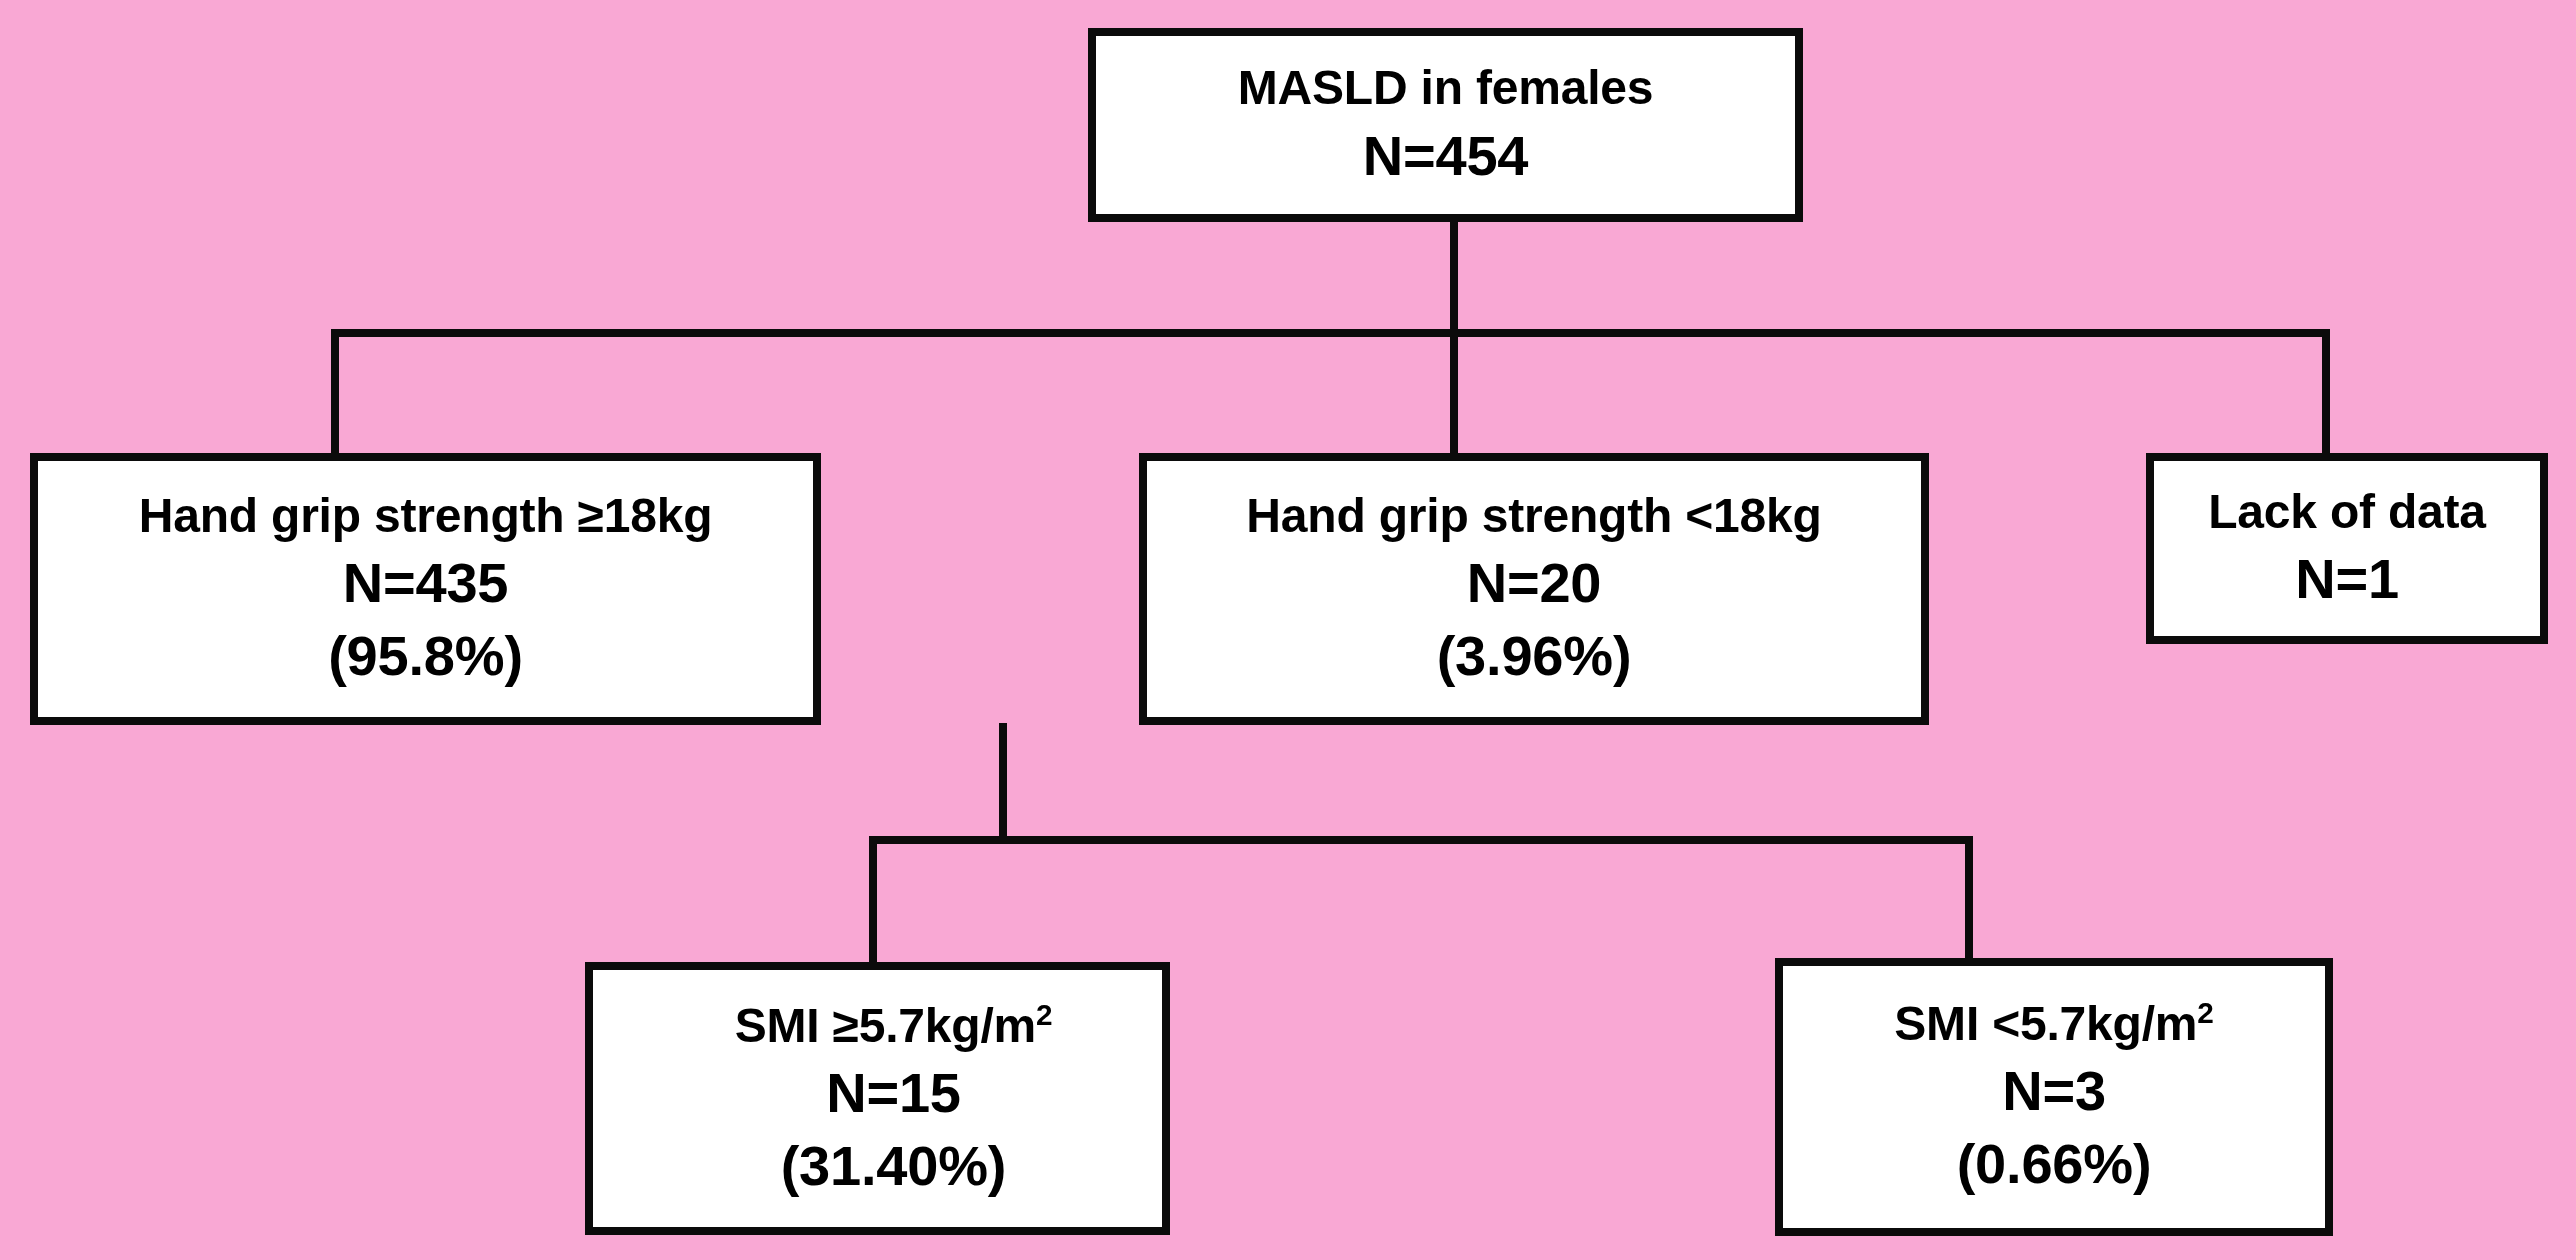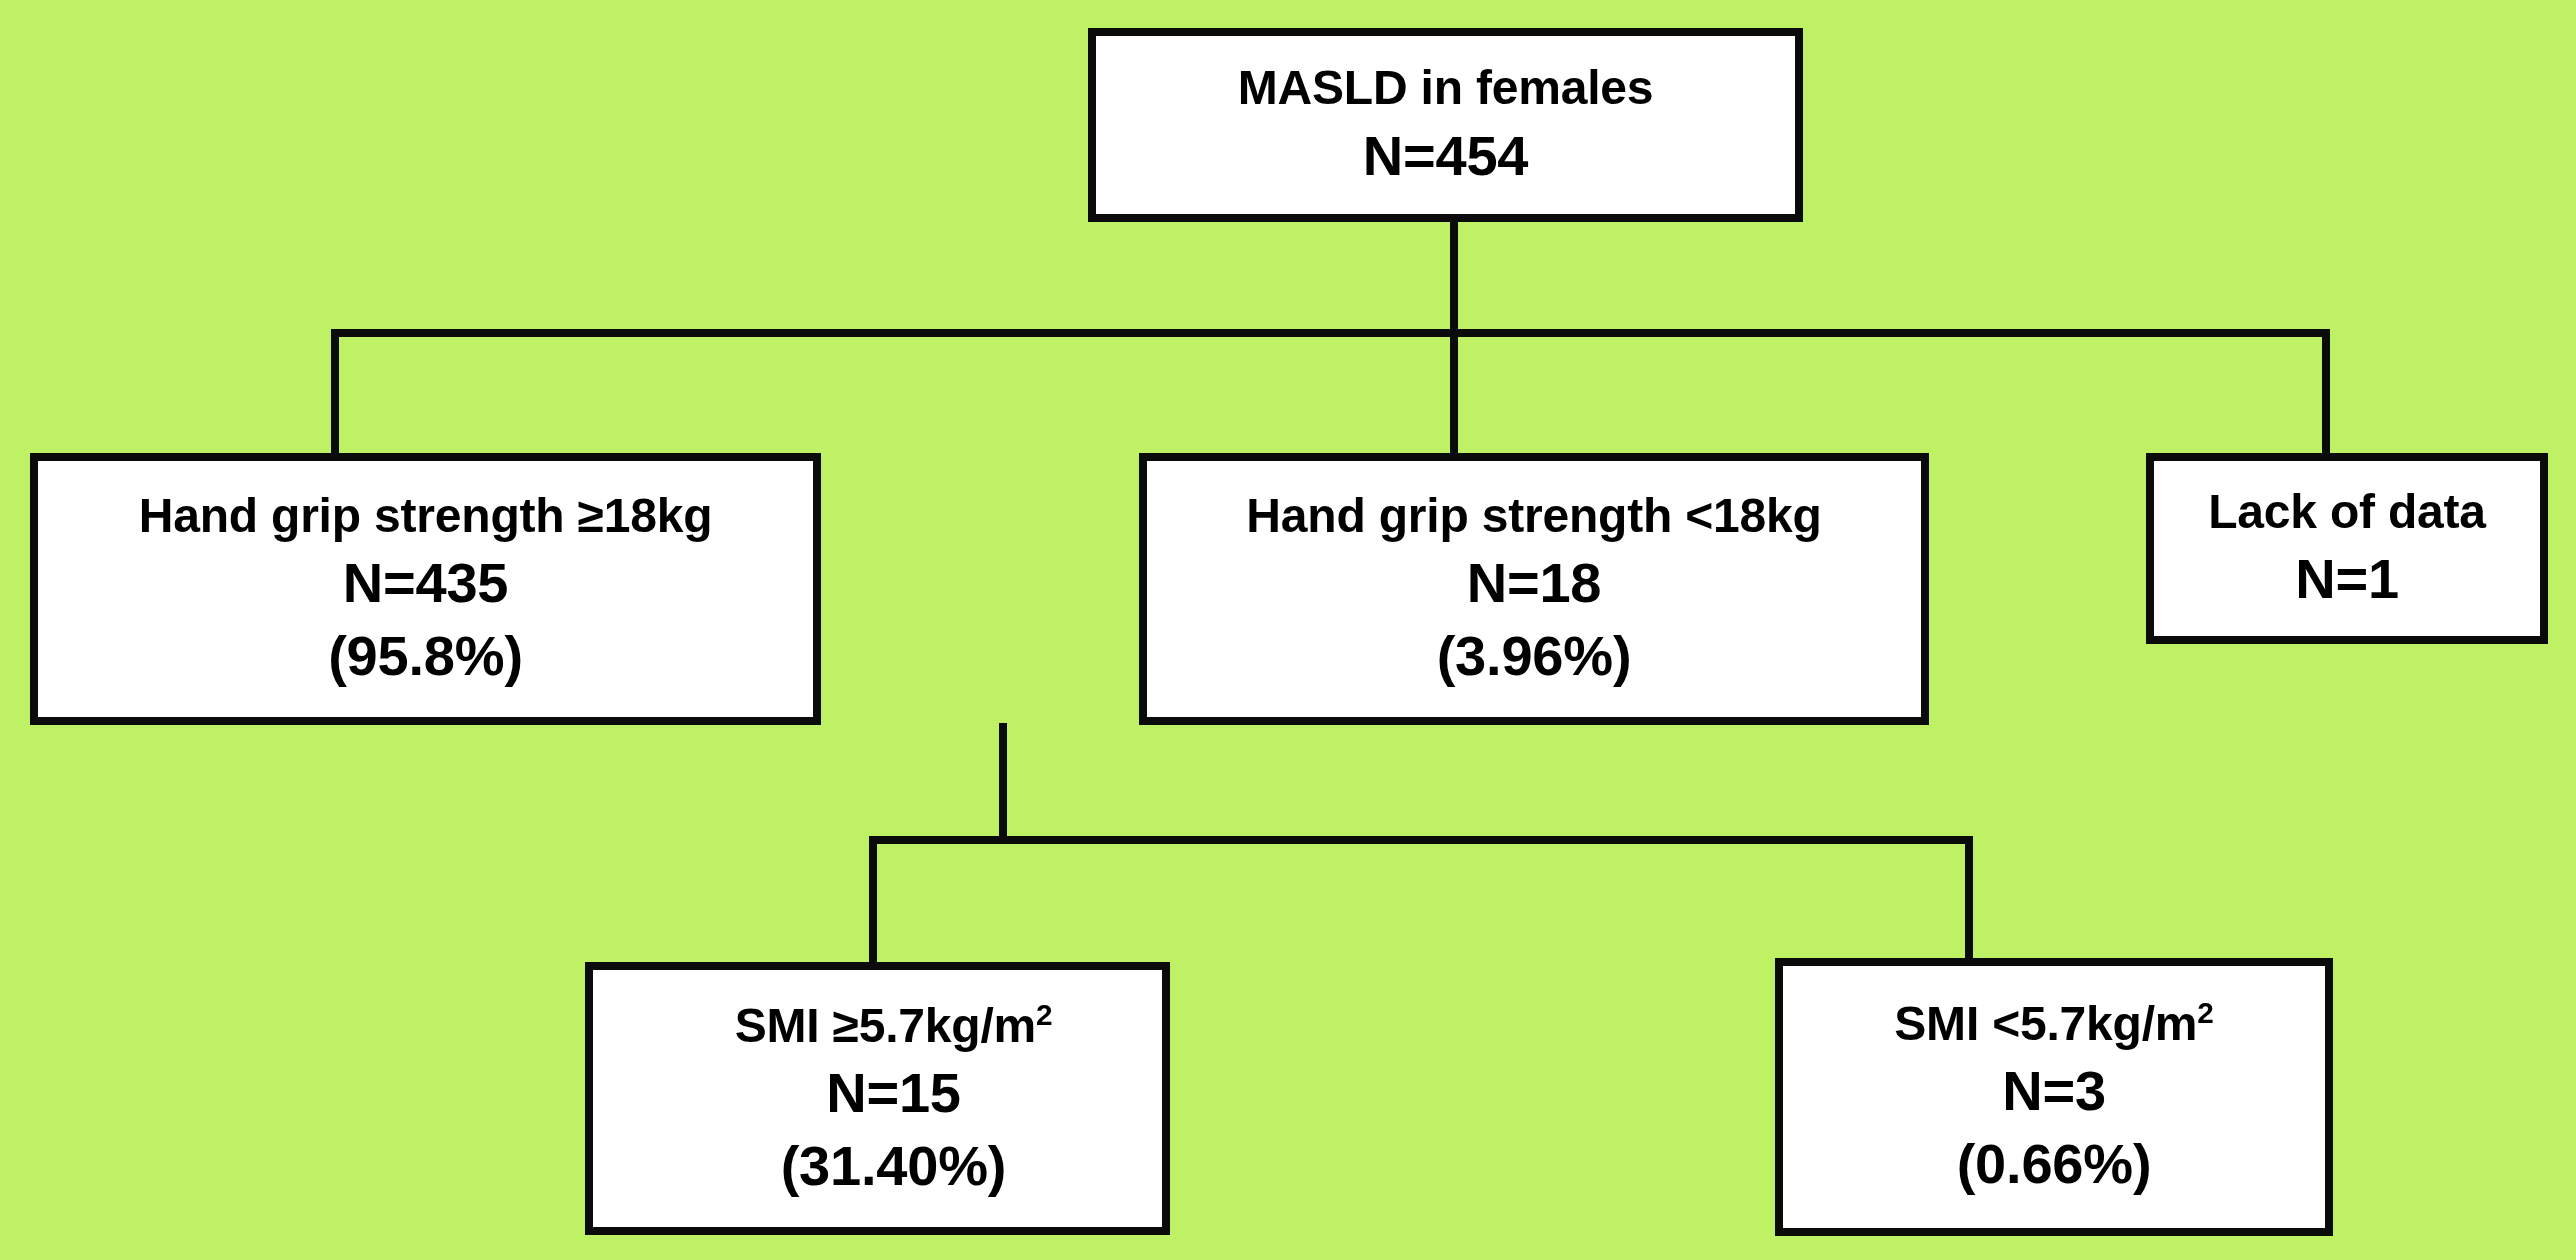--- a/index.html
+++ b/index.html
@@ -5,21 +5,21 @@
 <style>
   html, body {
     margin: 0;
     padding: 0;
     background: #ffffff;
   }
   #canvas {
     position: relative;
     width: 2576px;
     height: 1260px;
-    background: #bef264;
+    background: #f9a8d4;
     font-family: "Liberation Sans", sans-serif;
     overflow: hidden;
   }
 
   
   .node {
     position: absolute;
     box-sizing: border-box;
     border: 8px solid #0b0b0b;
     background: #ffffff;
@@ -79,21 +79,21 @@
   </div>
 
   <div class="node" style="left:30px; top:453px; width:791px; height:272px;">
     <span class="line title">Hand grip strength ≥18kg</span>
     <span class="line">N=435</span>
     <span class="line">(95.8%)</span>
   </div>
 
   <div class="node" style="left:1107px; top:453px; width:790px; height:272px;margin-left:32px;">
     <span class="line title">Hand grip strength &lt;18kg</span>
-    <span class="line">N=18</span>
+    <span class="line">N=20</span>
     <span class="line">(3.96%)</span>
   </div>
 
   <div class="node" style="left:2146px; top:453px; width:402px; height:191px;">
     <span class="line title">Lack of data</span>
     <span class="line">N=1</span>
   </div>
 
   <div class="node" style="left:585px; top:962px; width:585px; height:273px;padding-left:32px;">
     <span class="line title">

